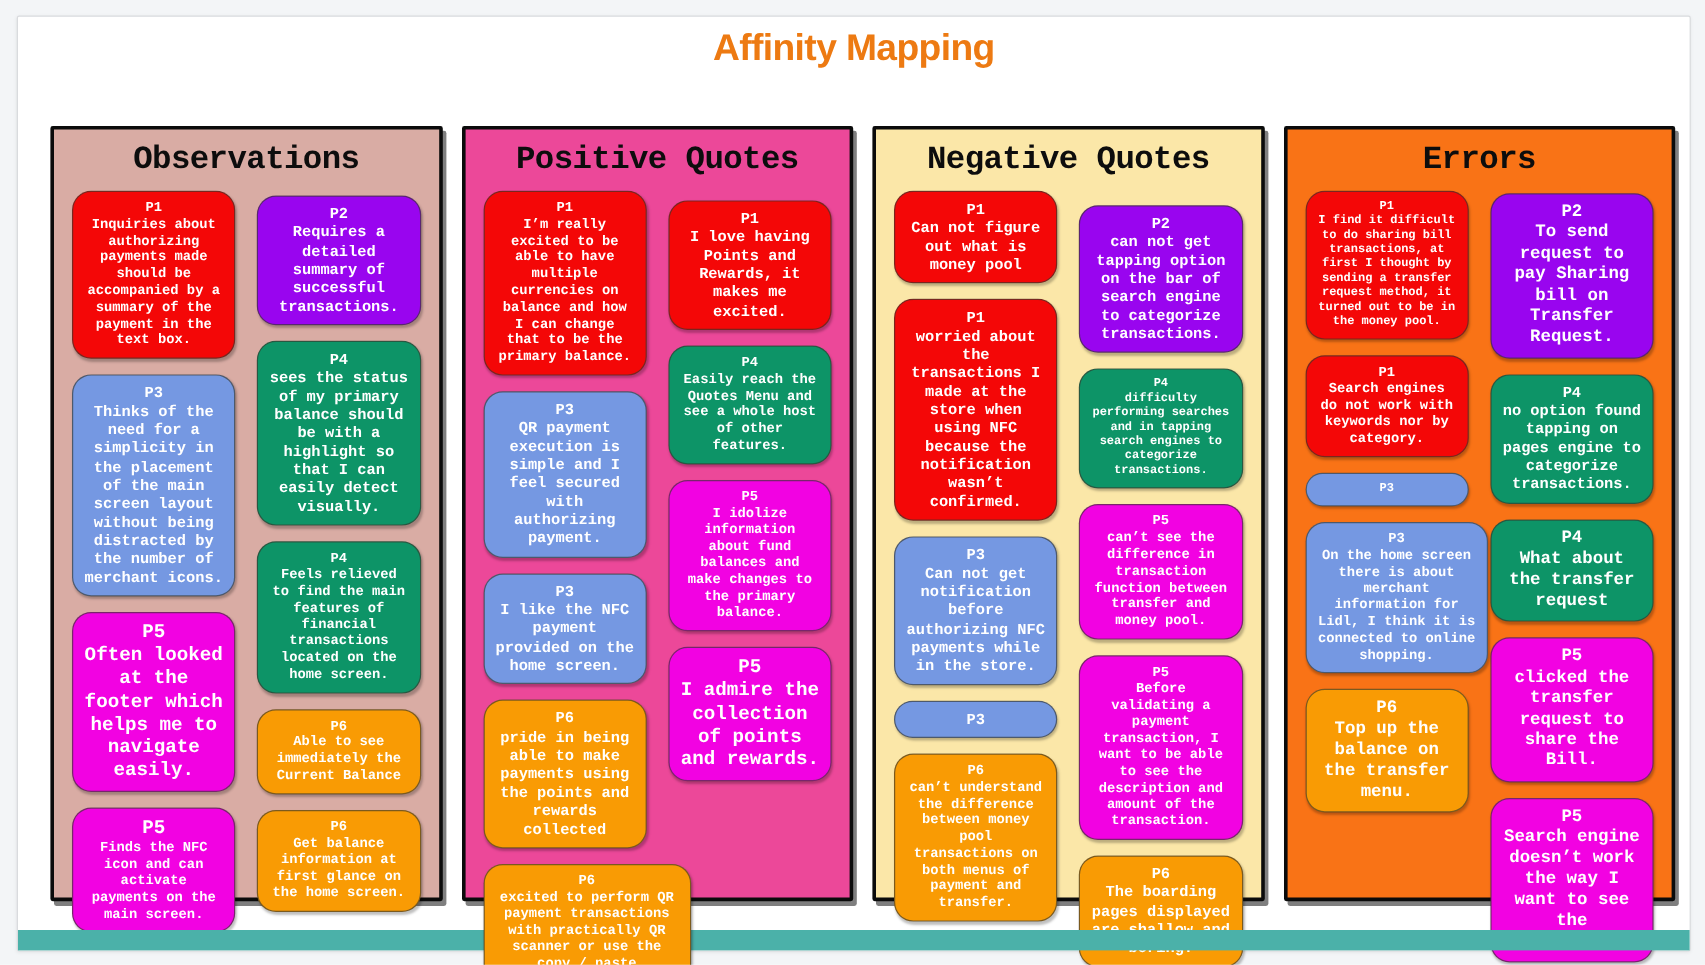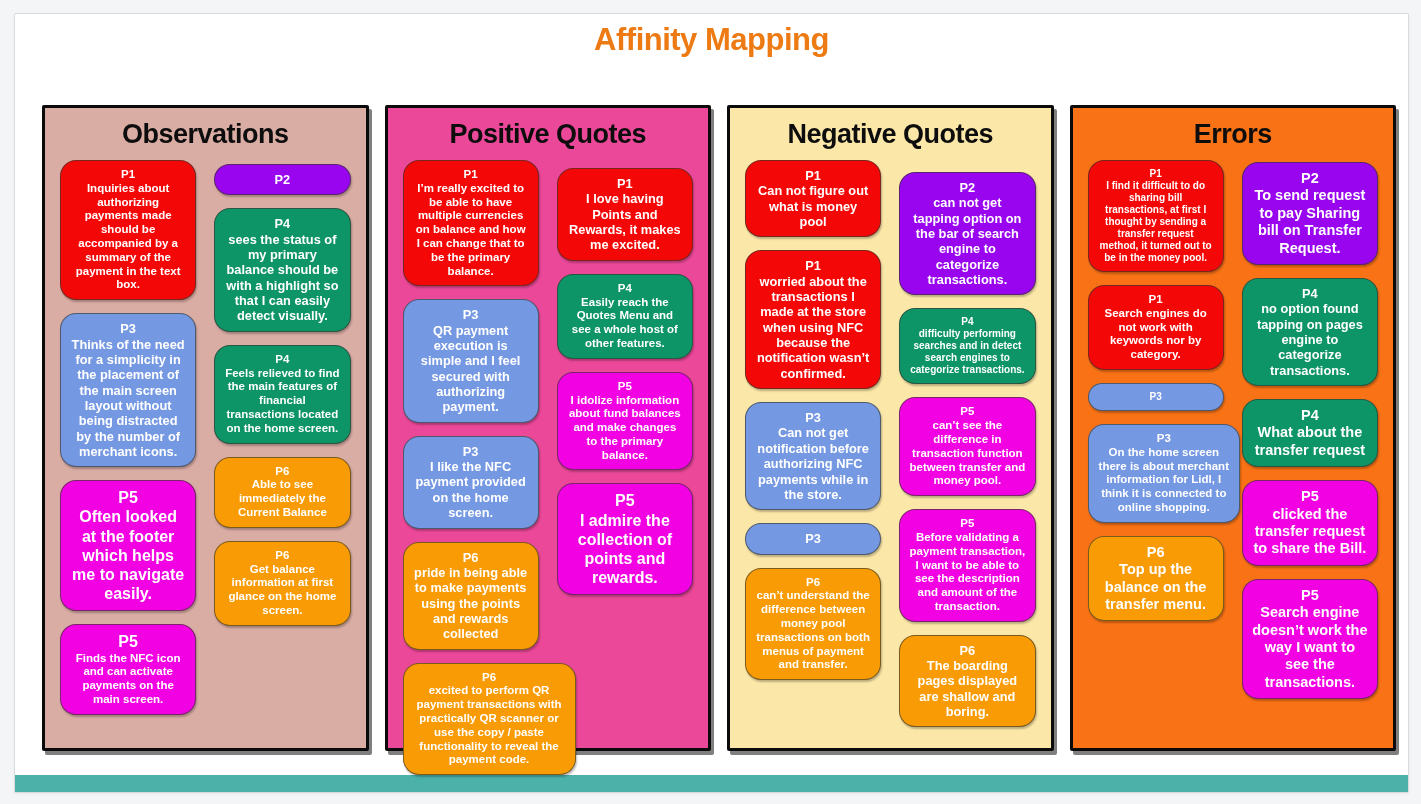--- a/index.html
+++ b/index.html
@@ -22,20 +22,21 @@
   .panels{
     position:absolute;top:91px;left:27px;right:12px;height:646px;
     display:flex;gap:16px;
   }
   .panel{
     flex:1;
     border:3px solid #0b0b0b;
     box-shadow:3px 4px 0 rgba(0,0,0,0.5);
     display:flex;flex-direction:column;
     border-radius:2px;
+    font-family:Liberation Mono, monospace;
   }
   .panel-title{
     text-align:center;font-size:27px;font-weight:bold;color:#0d0d0d;
     padding:11px 0 3px 0;letter-spacing:-0.5px;
   }
   .panel-body{
     flex:1;display:flex;gap:18px;padding:7px 15px 10px 15px;
   }
   .stack{
     flex:1;display:flex;flex-direction:column;gap:13px;min-width:0;
@@ -87,20 +88,21 @@
               <div class="nt s-xl">Often looked at the footer which helps me to navigate easily.</div>
             </div>
             <div class="note" style="background: rgb(242, 2, 226);">
               <div class="np s-xl">P5</div>
               <div class="nt s-sm">Finds the NFC icon and can activate payments on the main screen.</div>
             </div>
           </div>
         <div class="stack off-4">
             <div class="note" style="background: rgb(153, 5, 239);">
               <div class="np s-md">P2</div>
+              <div class="nt s-md">Requires a detailed summary of successful transactions.</div>
             </div>
             <div class="note" style="background: rgb(13, 148, 103);">
               <div class="np s-md">P4</div>
               <div class="nt s-md">sees the status of my primary balance should be with a highlight so that I can easily detect visually.</div>
             </div>
             <div class="note" style="background: rgb(13, 148, 103);">
               <div class="np s-sm">P4</div>
               <div class="nt s-sm">Feels relieved to find the main features of financial transactions located on the home screen.</div>
             </div>
             <div class="note" style="background: rgb(249, 155, 4);">
@@ -185,21 +187,21 @@
               <div class="nt s-sm">can’t understand the difference between money pool transactions on both menus of payment and transfer.</div>
             </div>
           </div>
         <div class="stack off-12">
             <div class="note" style="background: rgb(153, 5, 239);">
               <div class="np s-md">P2</div>
               <div class="nt s-md">can not get tapping option on the bar of search engine to categorize transactions.</div>
             </div>
             <div class="note" style="background: rgb(13, 148, 103);">
               <div class="np s-xs">P4</div>
-              <div class="nt s-xs">difficulty performing searches and in detect search engines to categorize transactions.</div>
+              <div class="nt s-xs">difficulty performing searches and in tapping search engines to categorize transactions.</div>
             </div>
             <div class="note" style="background: rgb(242, 2, 226);">
               <div class="np s-sm">P5</div>
               <div class="nt s-sm">can’t see the difference in transaction function between transfer and money pool.</div>
             </div>
             <div class="note" style="background: rgb(242, 2, 226);">
               <div class="np s-sm">P5</div>
               <div class="nt s-sm">Before validating a payment transaction, I want to be able to see the description and amount of the transaction.</div>
             </div>
             <div class="note" style="background: rgb(249, 155, 4);">

